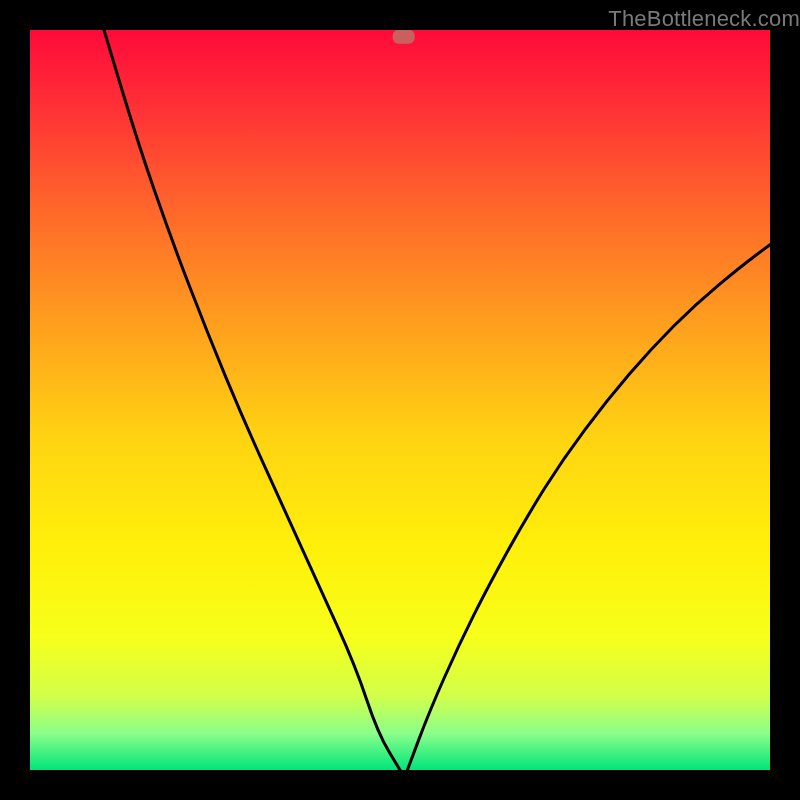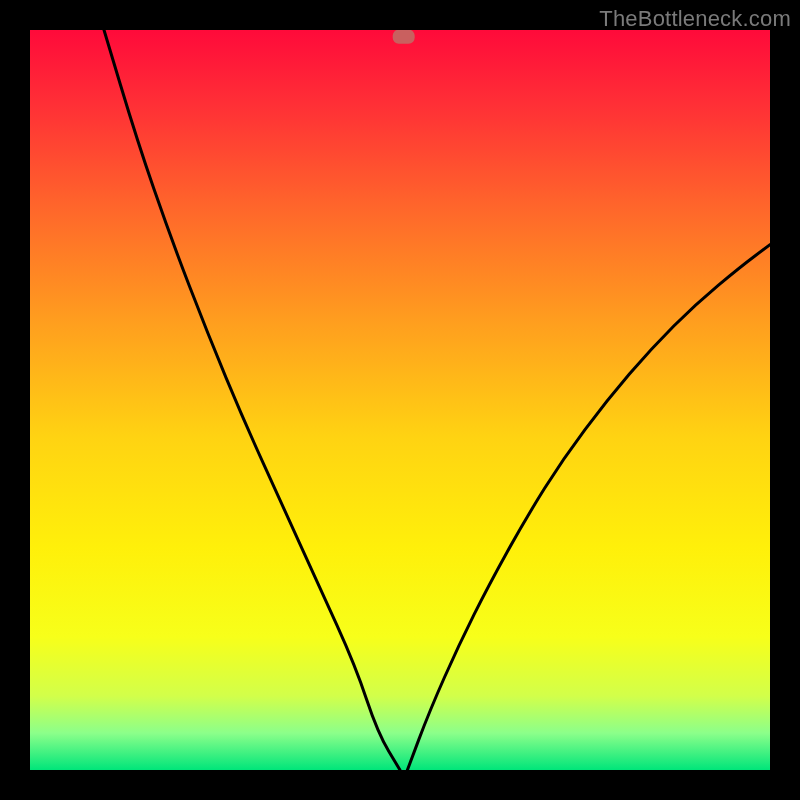--- a/index.html
+++ b/index.html
@@ -24,21 +24,21 @@
     height: 740px;
   }
   .plot-area svg {
     display: block;
     width: 740px;
     height: 740px;
   }
   .watermark {
     position: absolute;
     top: 6px;
-    right: 9px;
+    right: 0;
     font-size: 22px;
     color: #7a7a7a;
     font-family: Arial, sans-serif;
     letter-spacing: 0.2px;
     user-select: none;
   }
 </style>
 </head>
 <body>
 

